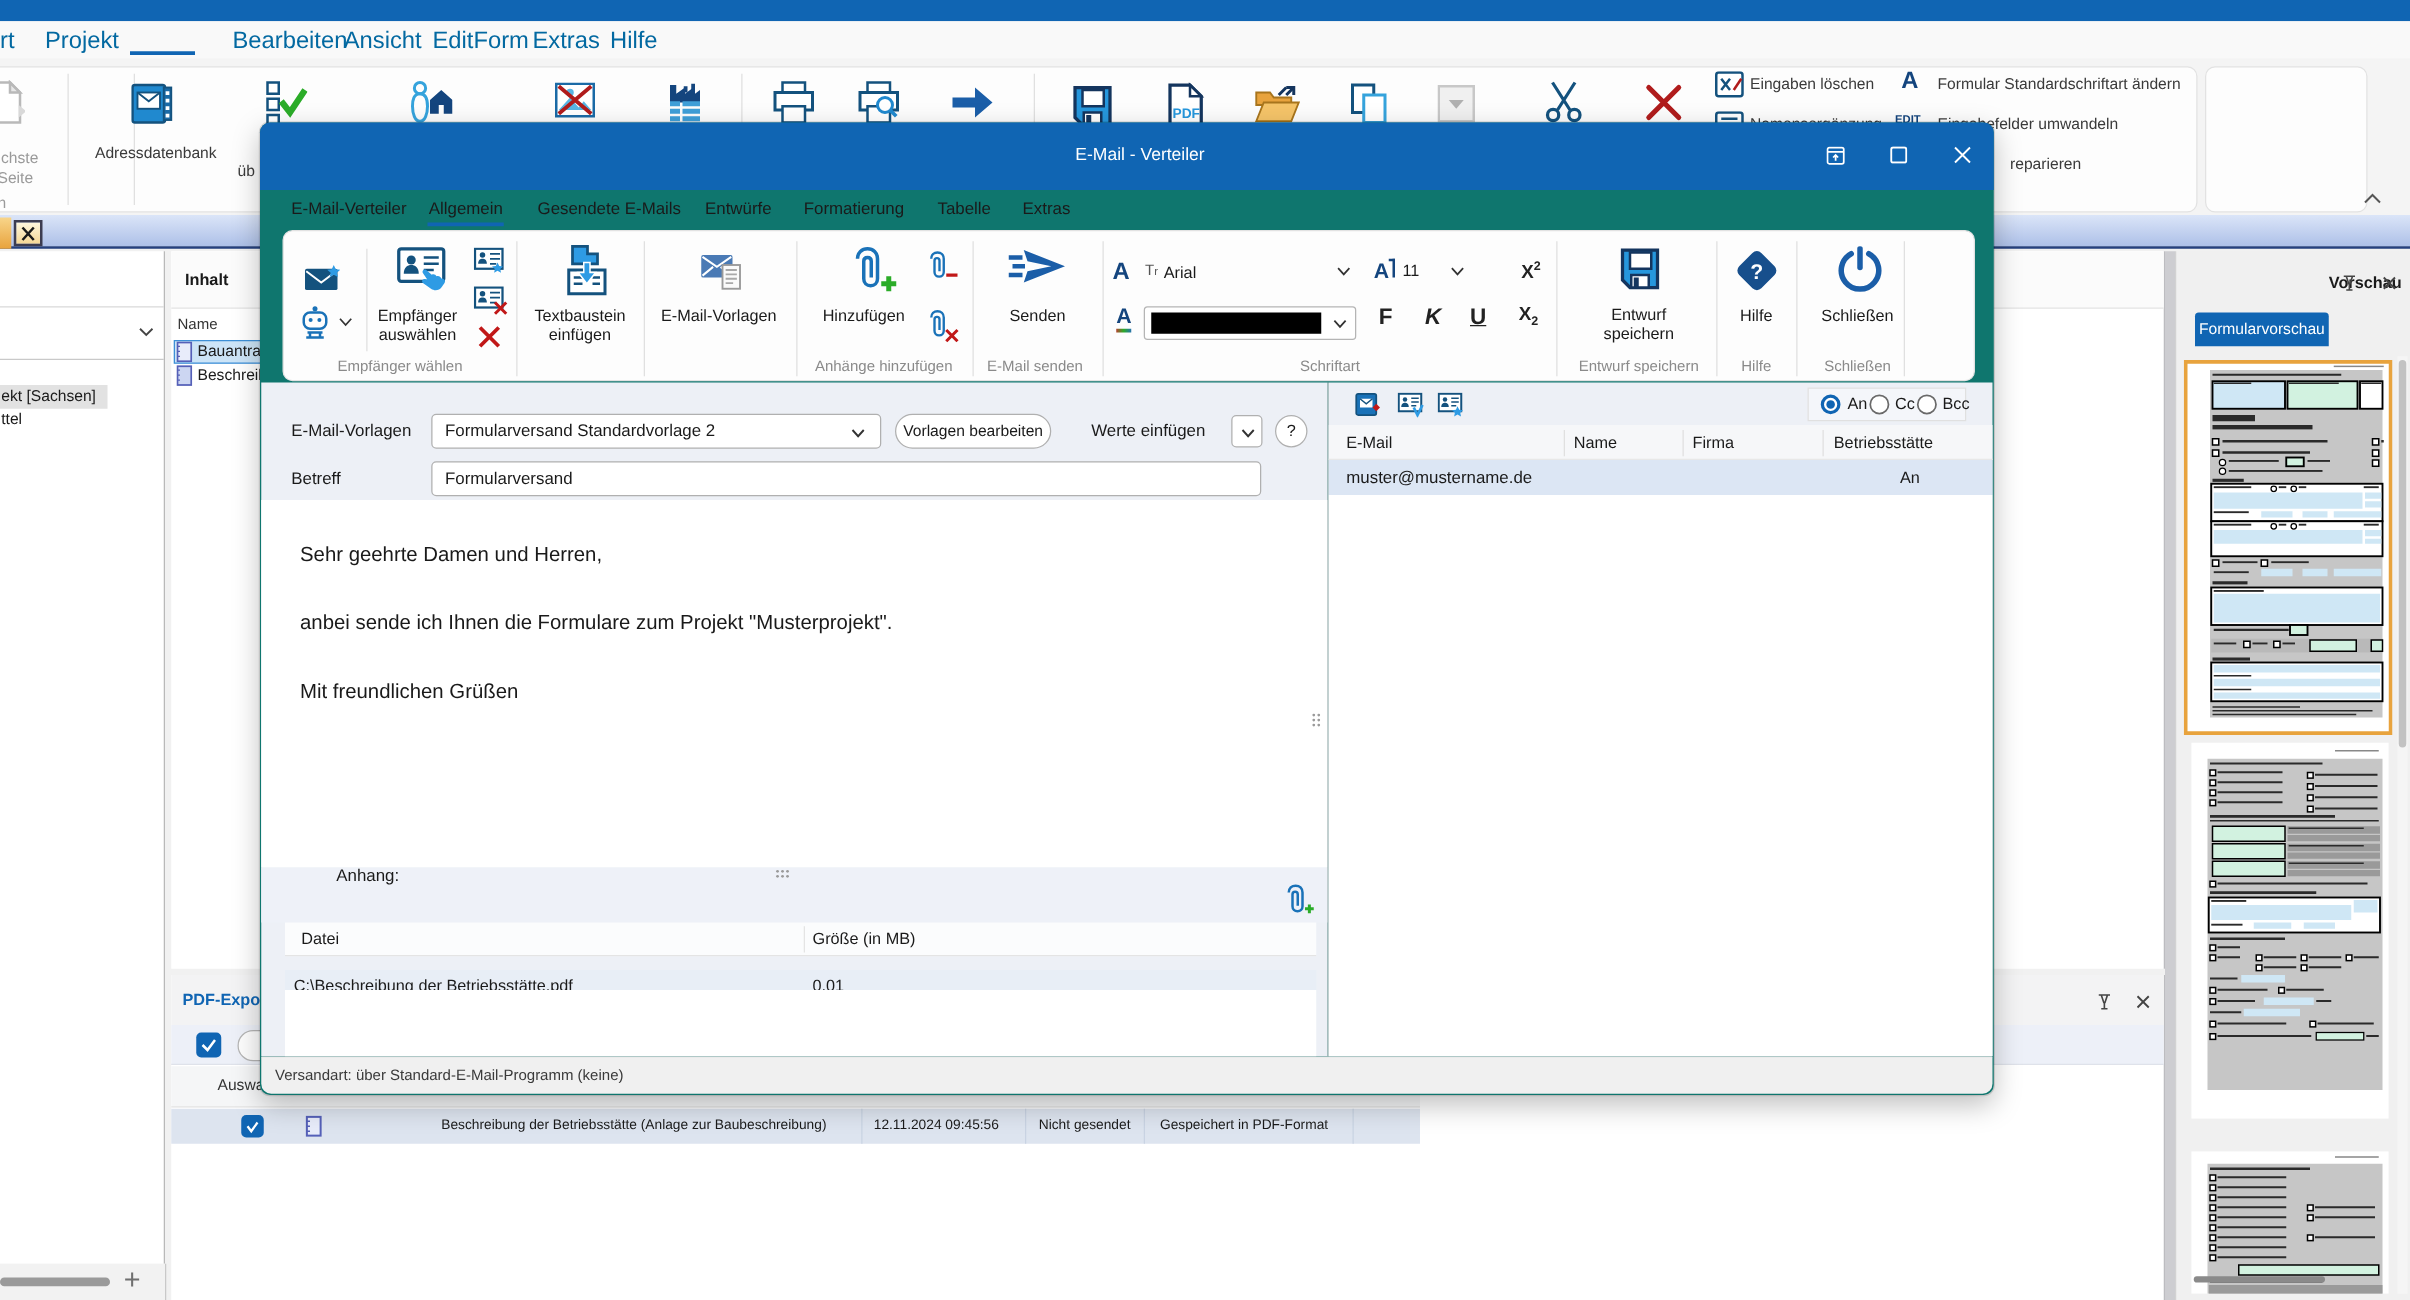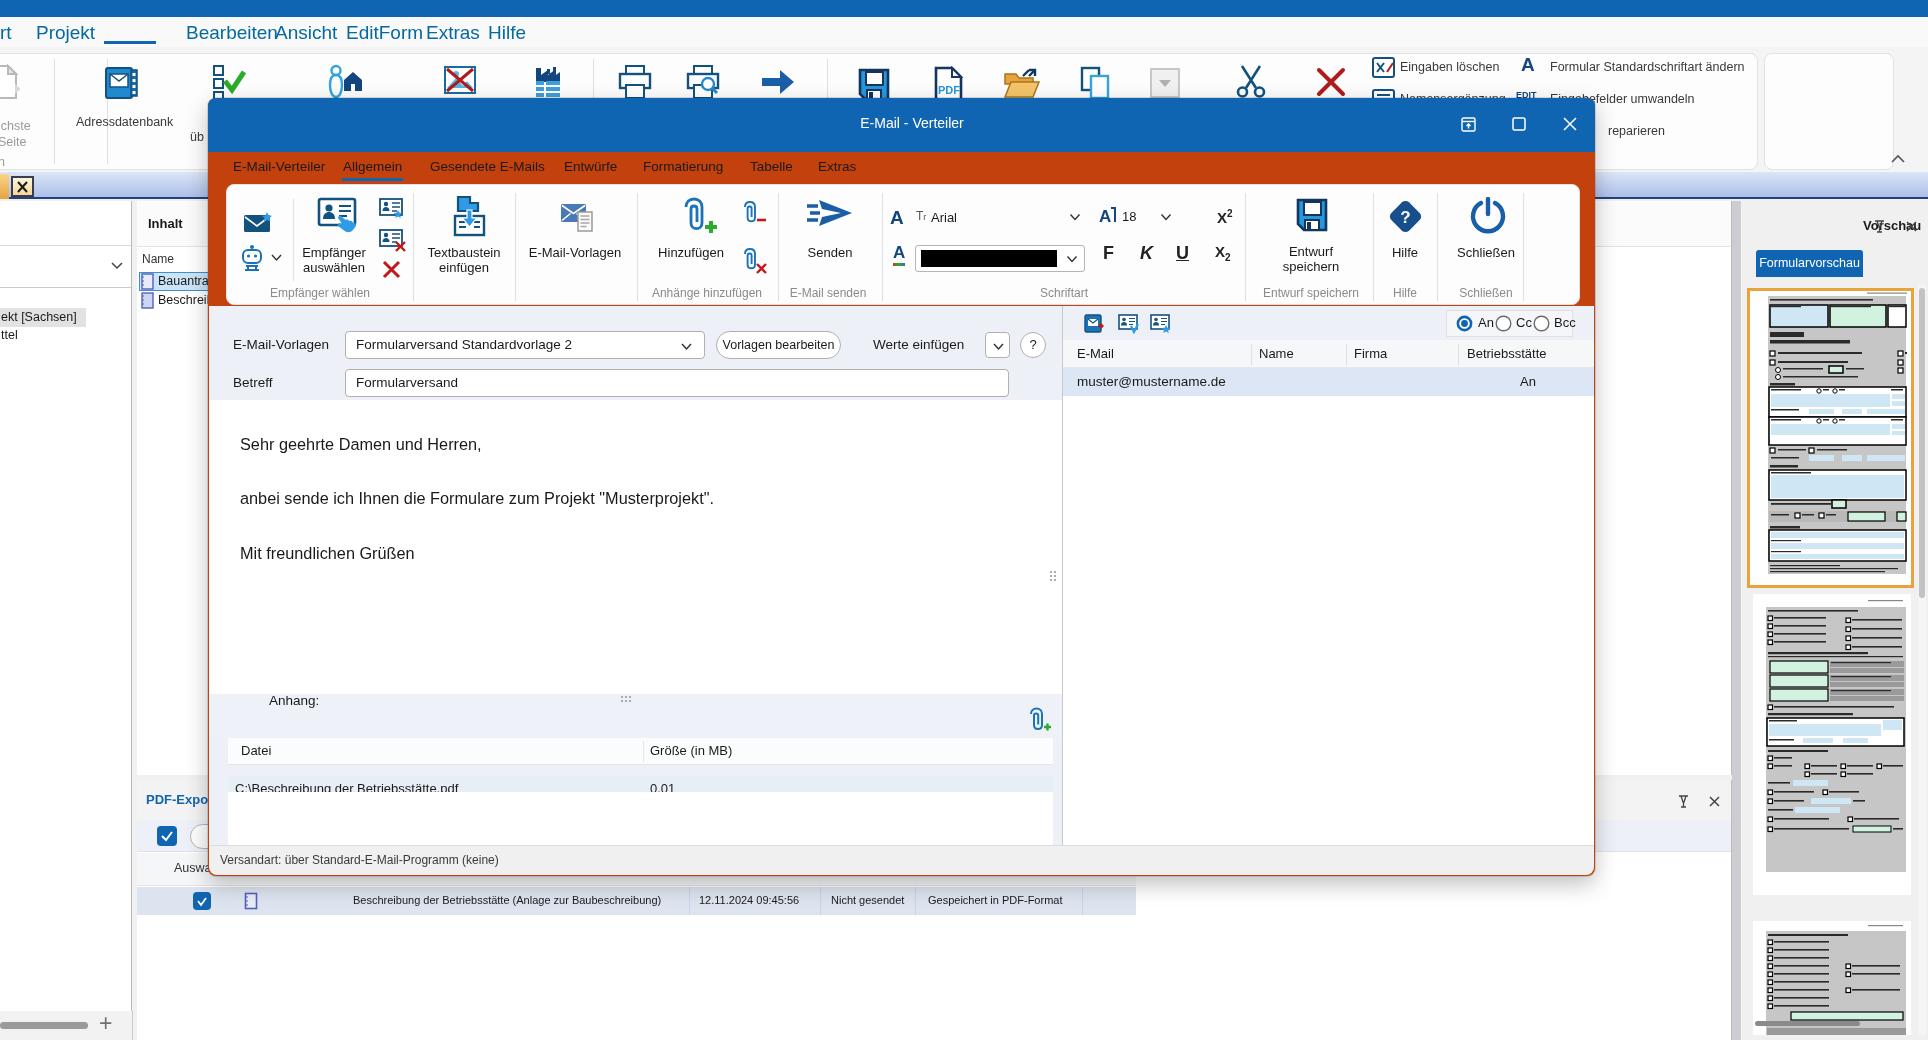--- a/index.html
+++ b/index.html
@@ -14,21 +14,21 @@
 .mi { position:absolute; top:5px; font-size:19px; color:#0369a1; }
 #ribbon { left:0; top:47px; width:1928px; height:125px; background:#f4f4f4; }
 .card { position:absolute; background:#fdfdfd; border:1px solid #e2e2e2; border-radius:8px; }
 .vsep { position:absolute; width:1px; background:#e0e0e0; }
 .rlabel { position:absolute; font-size:12.5px; color:#3a3a3a; }
 
 #tabbar { left:0; top:172px; width:1928px; height:27px; background:linear-gradient(#dbe5f8,#adc0e8); border-bottom:2px solid #25407e; }
 
 .panel { position:absolute; background:#fff; }
 
-#dlg { position:absolute; left:208px; top:98px; width:1387px; height:778px; background:#c2410c; border-radius:8px; box-shadow:0 8px 22px rgba(0,0,0,0.25), 0 0 0 1px rgba(0,0,0,0.12); }
+#dlg { position:absolute; left:208px; top:98px; width:1387px; height:778px; background:#0f766e; border-radius:8px; box-shadow:0 8px 22px rgba(0,0,0,0.25), 0 0 0 1px rgba(0,0,0,0.12); }
 #dlgtitle { position:absolute; left:0; top:0; width:100%; height:54px; background:#1065b3; border-radius:8px 8px 0 0; }
 .dtab { position:absolute; top:0; font-size:13.5px; color:#1a1a1a; }
 .grplbl { position:absolute; font-size:12px; color:#8a8a8a; text-align:center; }
 .btxt { position:absolute; font-size:13px; color:#1a1a1a; text-align:center; }
 </style>
 </head>
 <body>
 <div class="abs" id="topstrip"></div>
 <div class="abs" id="menubar">
   <span class="mi" style="left:0px;">rt</span>
@@ -590,21 +590,21 @@
     <div class="btxt" style="left:553px;top:60px;width:100px;">Senden</div>
     <div class="grplbl" style="left:526px;top:101px;width:150px;">E-Mail senden</div>
 
     <div class="abs" style="left:663px;top:22px;font-size:19px;font-weight:bold;color:#14457e;">A</div>
     <div class="abs" style="left:689px;top:24px;font-size:12px;color:#555;">T<span style="font-size:9px;">r</span></div>
     <div class="abs" style="left:704px;top:25px;font-size:13px;">Arial</div>
     <svg class="ico" style="left:842px;top:28px;" width="12" height="9" viewBox="0 0 12 9">
         <path d="M1.5 1.5 l4.5 5 4.5 -5" fill="none" stroke="#333" stroke-width="1.4"></path>
       </svg>
     <div class="abs" style="left:872px;top:22px;font-size:17px;font-weight:bold;color:#14457e;">A<span style="display:inline-block;width:5px;height:15px;border-right:2px solid #14457e;border-top:2px solid #14457e;"></span></div>
-    <div class="abs" style="left:895px;top:24px;font-size:13px;">18</div>
+    <div class="abs" style="left:895px;top:24px;font-size:13px;">11</div>
     <svg class="ico" style="left:933px;top:28px;" width="12" height="9" viewBox="0 0 12 9">
         <path d="M1.5 1.5 l4.5 5 4.5 -5" fill="none" stroke="#333" stroke-width="1.4"></path>
       </svg>
     <div class="abs" style="left:990px;top:23px;font-size:15px;font-weight:bold;color:#222;">X<span style="font-size:10px;vertical-align:super;">2</span></div>
     <div class="abs" style="left:666px;top:58px;font-size:17px;font-weight:bold;color:#14457e;border-bottom:3px solid transparent;border-image:linear-gradient(90deg,#d03030,#2bac28,#2868c8) 1;line-height:20px;">A</div>
     <div class="abs" style="left:688px;top:60px;width:170px;height:27px;background:#fff;border:1px solid #b5b5b5;border-radius:3px;">
       <div class="abs" style="left:5px;top:4px;width:136px;height:17px;background:#000;"></div>
       <svg class="ico" style="left:150px;top:9px;" width="12" height="9" viewBox="0 0 12 9">
           <path d="M1.5 1.5 l4.5 5 4.5 -5" fill="none" stroke="#333" stroke-width="1.4"></path>
         </svg>

